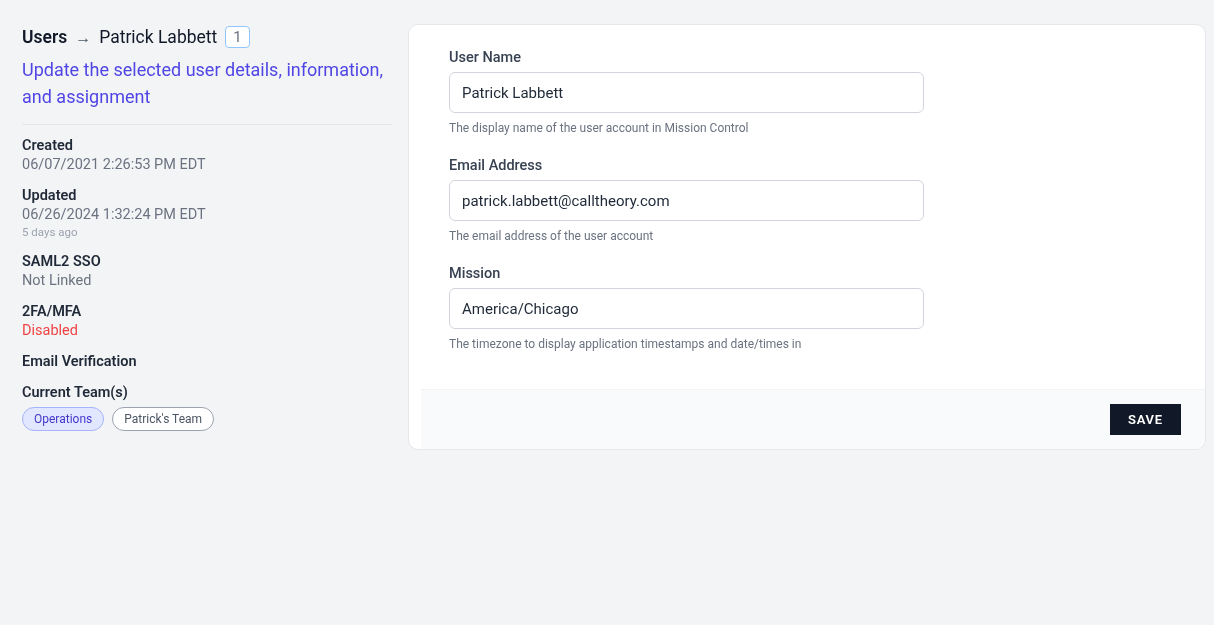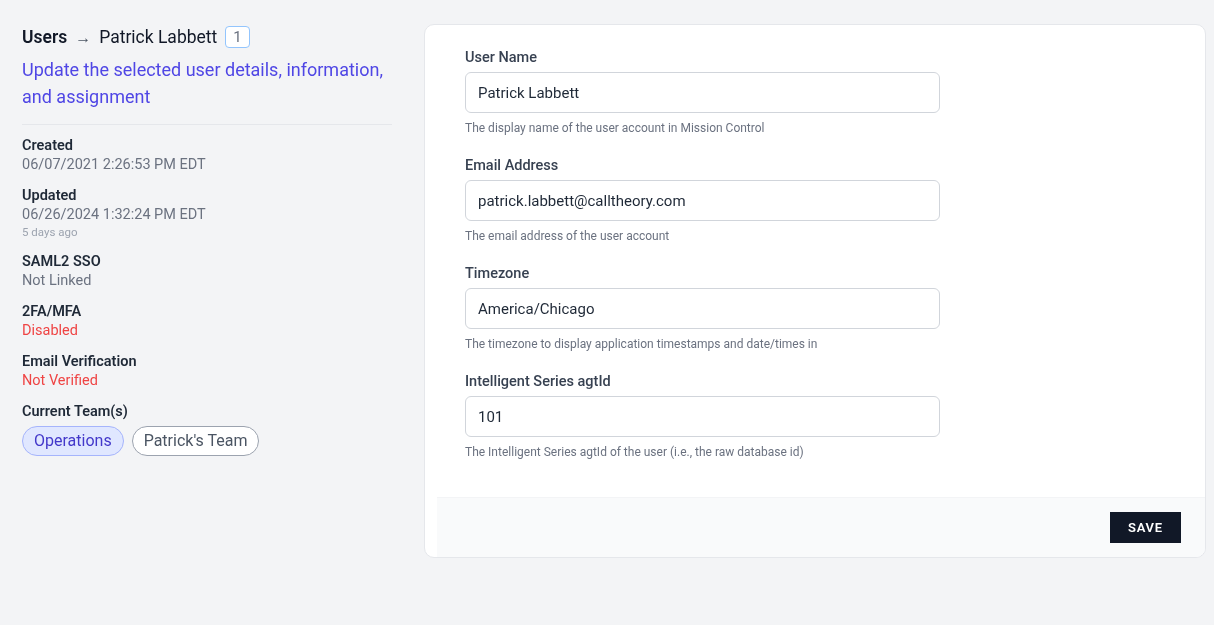--- a/index.html
+++ b/index.html
@@ -11,21 +11,21 @@
       font-family: -apple-system, BlinkMacSystemFont, "Segoe UI", Roboto, "Helvetica Neue", Arial, sans-serif;
       background: #f3f4f6;
       color: #1f2937;
       font-size: 14px;
       padding: 8px;
     }
     .inner {
       background: #f3f4f6;
       border-radius: 4px;
       display: flex;
-      gap: 16px;
+      gap: 0;
       min-height: 609px;
     }
     .left-panel {
       width: 400px;
       padding: 18px 16px 18px 14px;
       flex-shrink: 0;
     }
     .breadcrumb {
       font-size: 17.5px;
       color: #111827;
@@ -85,21 +85,21 @@
     }
     .teams-row {
       display: flex;
       gap: 8px;
       margin-top: 6px;
     }
     .team-pill {
       display: inline-block;
       padding: 2px 11px;
       border-radius: 999px;
-      font-size: 16px;
+      font-size: 12px;
       border: 1px solid;
       line-height: 1.5;
     }
     .team-pill.primary {
       background: #e0e7ff;
       border-color: #a5b4fc;
       color: #4338ca;
     }
     .team-pill.default {
       background: #fff;
@@ -197,21 +197,20 @@
       <div class="meta-value">Not Linked</div>
     </div>
 
     <div class="meta-block">
       <div class="meta-label">2FA/MFA</div>
       <div class="meta-value text-red">Disabled</div>
     </div>
 
     <div class="meta-block">
       <div class="meta-label">Email Verification</div>
-      <div class="meta-value text-red">Not Verified</div>
     </div>
 
     <div class="meta-block">
       <div class="meta-label">Current Team(s)</div>
       <div class="teams-row">
         <span class="team-pill primary">Operations</span>
         <span class="team-pill default">Patrick's Team</span>
       </div>
     </div>
   </aside>
@@ -225,29 +224,24 @@
           <p class="help-text">The display name of the user account in Mission Control</p>
         </div>
 
         <div class="form-group">
           <label class="field-label">Email Address</label>
           <input type="text" class="text-input" value="patrick.labbett@calltheory.com" style="">
           <p class="help-text">The email address of the user account</p>
         </div>
 
         <div class="form-group">
-          <label class="field-label">Timezone</label>
+          <label class="field-label">Mission</label>
           <input type="text" class="text-input" value="America/Chicago" style="">
           <p class="help-text">The timezone to display application timestamps and date/times in</p>
         </div>
 
-        <div class="form-group">
-          <label class="field-label">Intelligent Series agtId</label>
-          <input type="text" class="text-input" value="101" style="">
-          <p class="help-text">The Intelligent Series agtId of the user (i.e., the raw database id)</p>
-        </div>
       </div>
       <div class="card-footer">
         <button class="save-btn">SAVE</button>
       </div>
     </div>
   </main>
 </div>
 
 </body></html>

